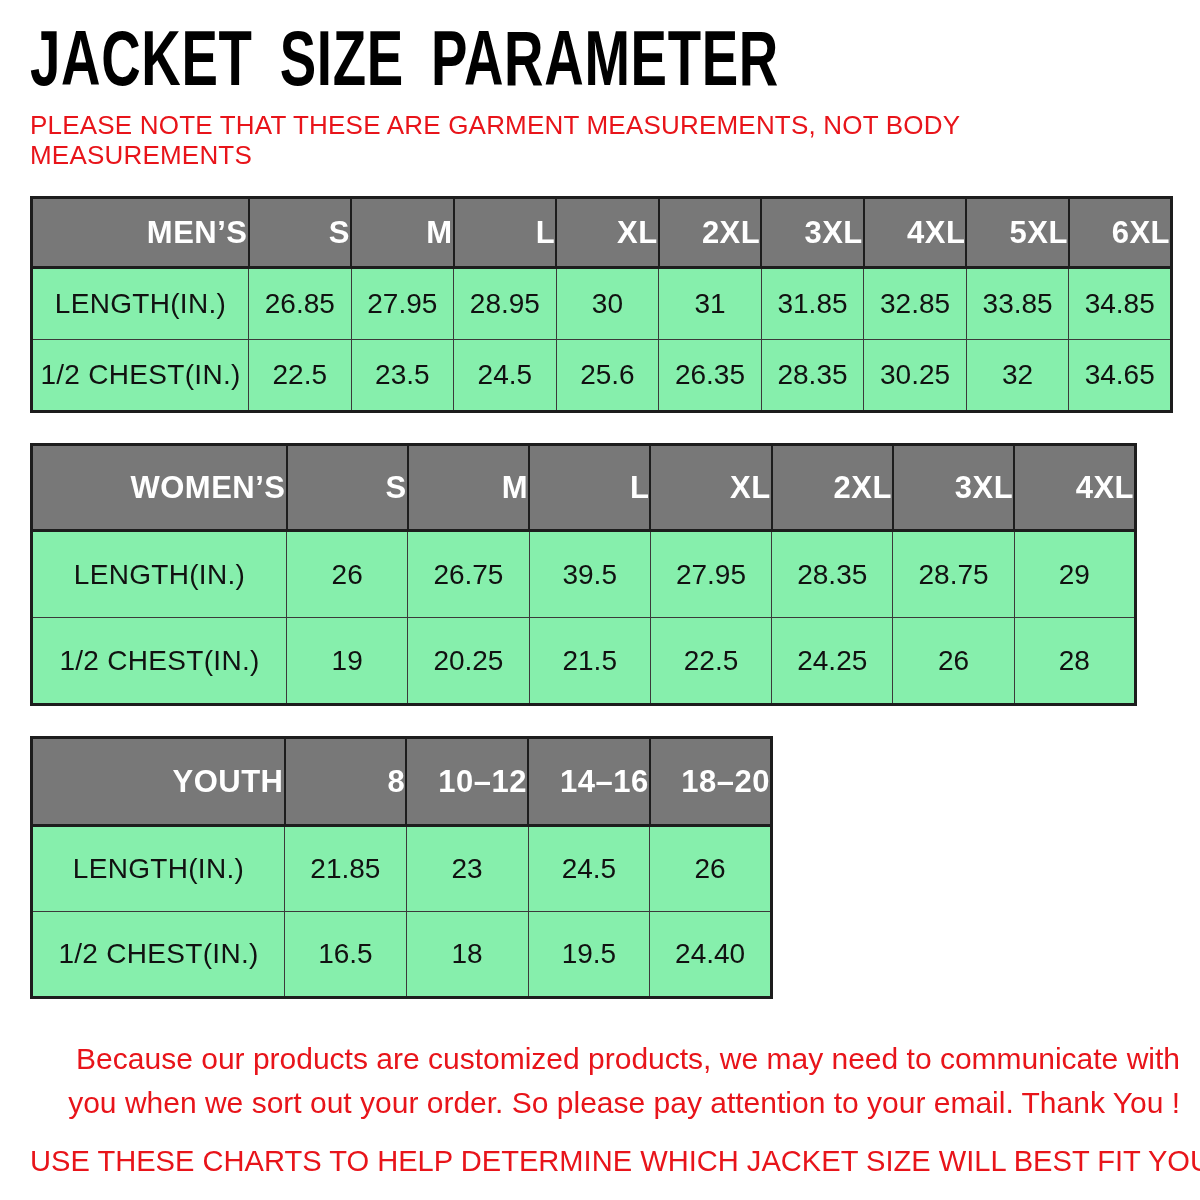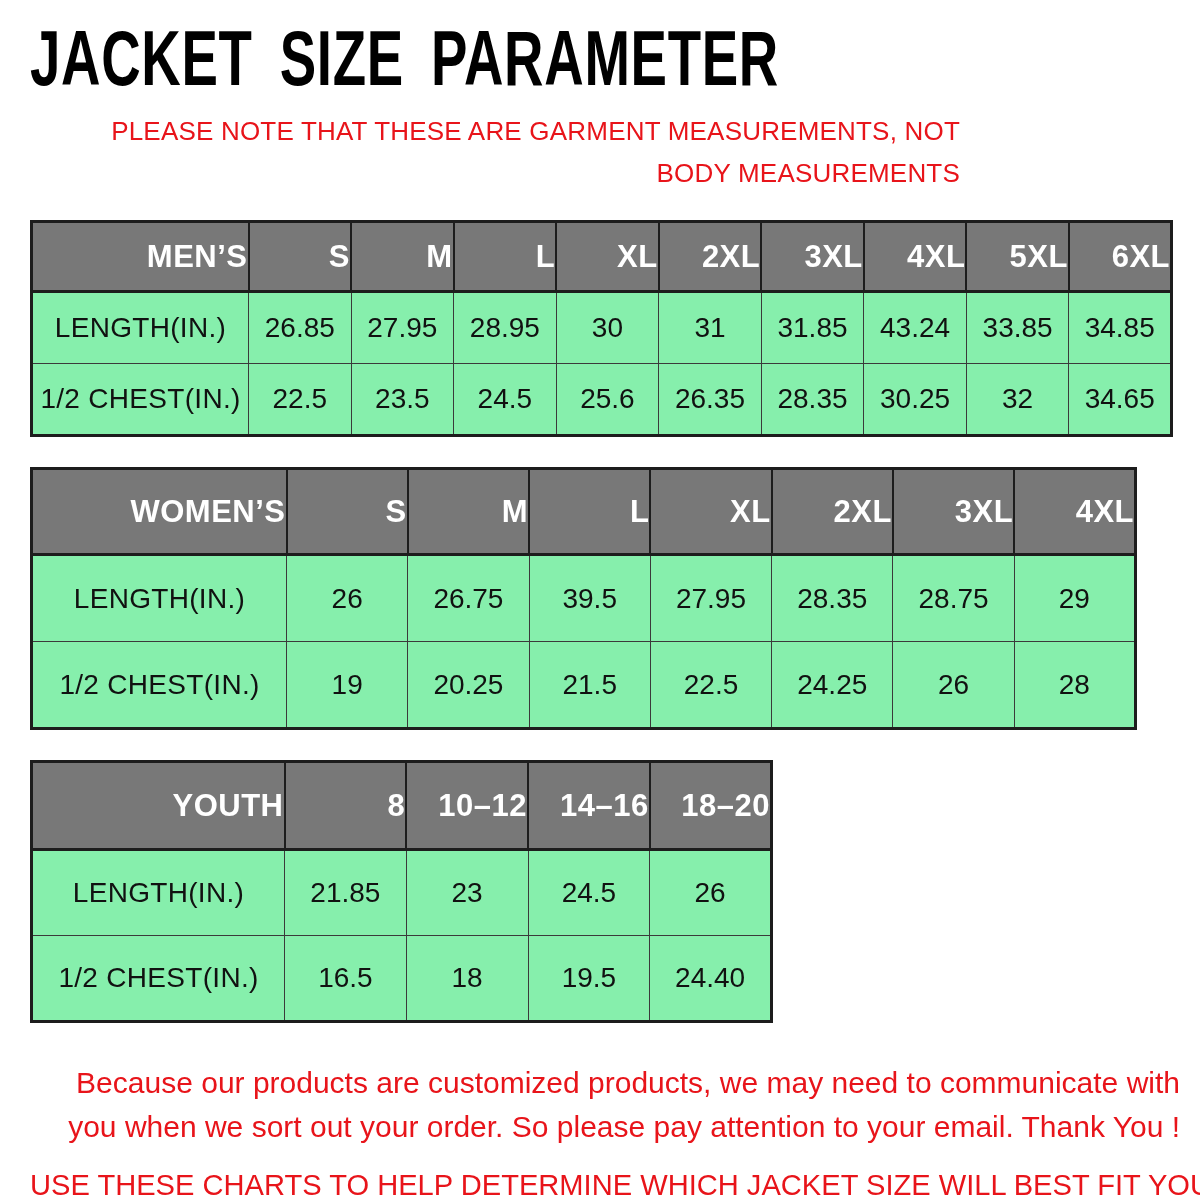--- a/index.html
+++ b/index.html
@@ -22,25 +22,24 @@
     word-spacing:16px;
     transform:scaleX(0.70);
     transform-origin:left top;
     white-space:nowrap;
     height:66px;
   }
   .note{
     margin-top:18px;
     color:var(--accent-red,#e8141a);
     font-size:26px;
-    line-height:42px;
+    line-height:30px;
     max-width:930px;
     font-weight:500;
     letter-spacing:0.2px;
-    text-align:right;
   }
 
   table.size-table{
     border-collapse:collapse;
     table-layout:fixed;
     border:3px solid var(--border-dark,#1d1d1d);
   }
   table.size-table th{
     background:var(--header-gray,#787878);
     color:#ffffff;
@@ -137,21 +136,21 @@
     </thead>
     <tbody>
       <tr>
         <td class="label">LENGTH(IN.)</td>
         <td>26.85</td>
         <td>27.95</td>
         <td>28.95</td>
         <td>30</td>
         <td>31</td>
         <td>31.85</td>
-        <td>43.24</td>
+        <td>32.85</td>
         <td>33.85</td>
         <td>34.85</td>
       </tr>
       <tr>
         <td class="label">1/2 CHEST(IN.)</td>
         <td>22.5</td>
         <td>23.5</td>
         <td>24.5</td>
         <td>25.6</td>
         <td>26.35</td>

